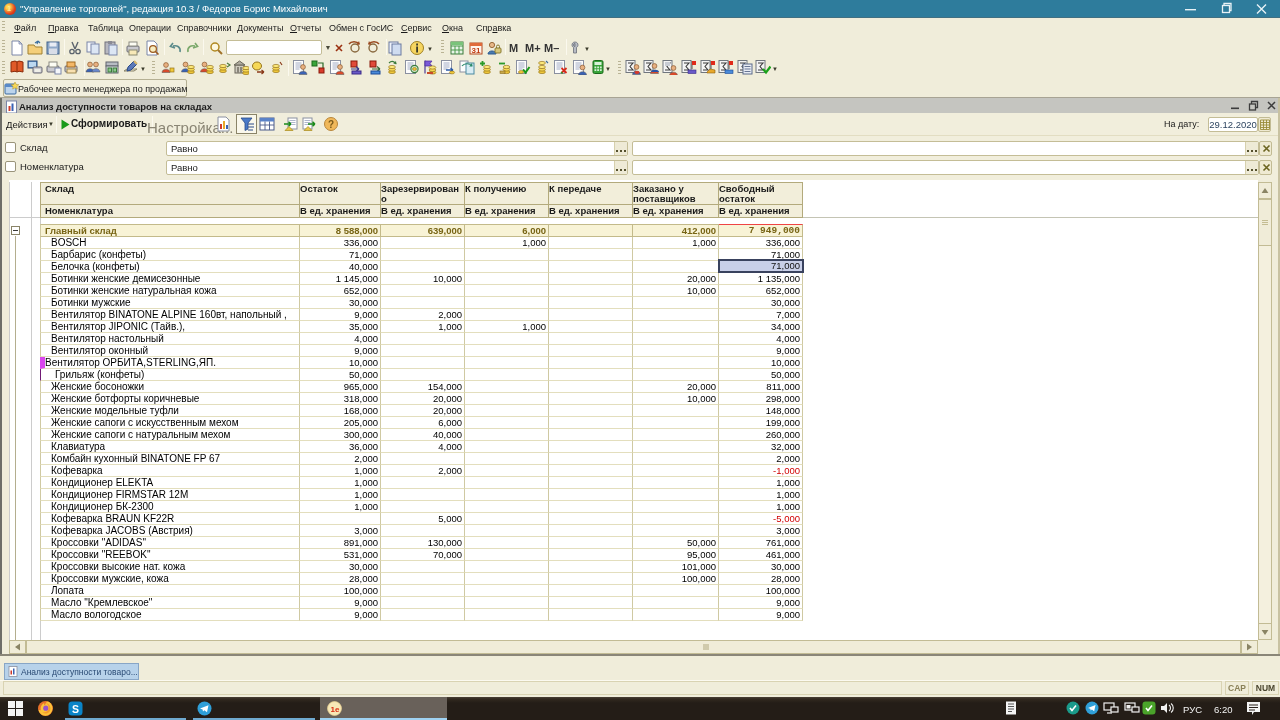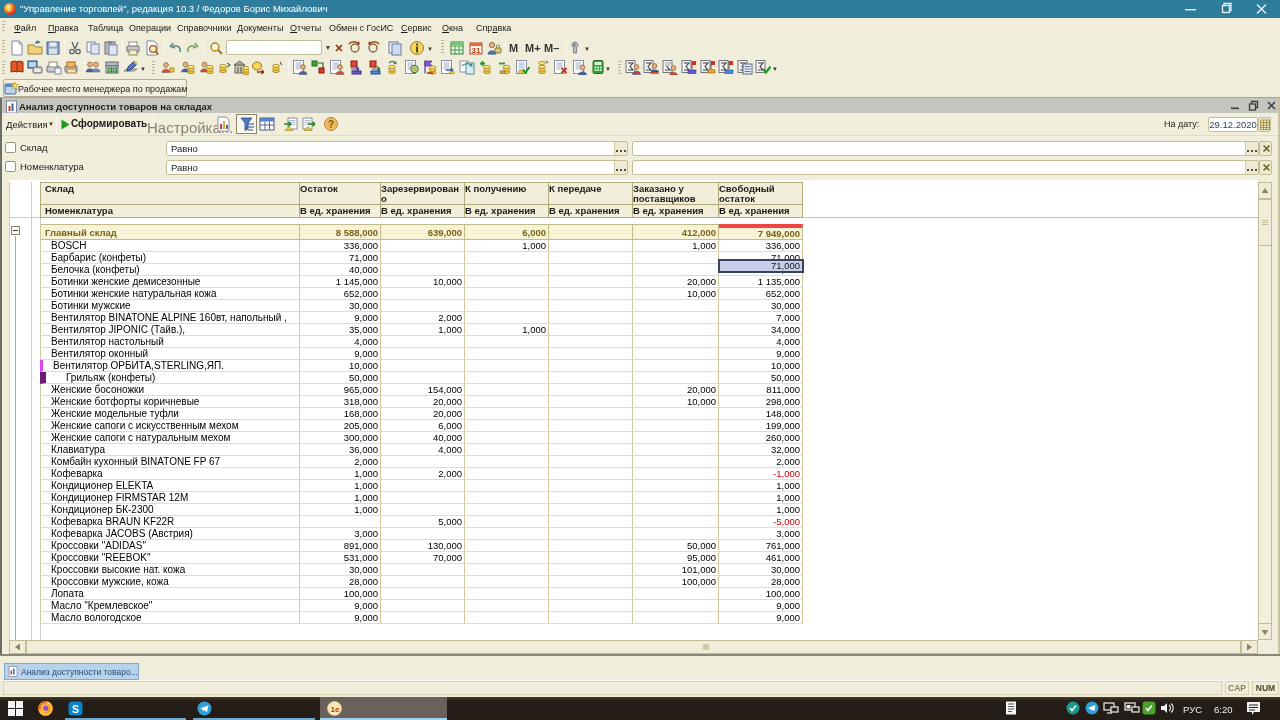--- a/index.html
+++ b/index.html
@@ -723,21 +723,21 @@
         <col style="width:84px">
       </colgroup>
       <tbody>
         <tr class="totrow">
           <td class="btd" style="border-top:1px solid #c3ba8a;border-left:1px solid #cfc9a2;padding-left:4px">Главный склад</td>
           <td class="btd num" style="border-top:1px solid #c3ba8a;">8 588,000</td>
           <td class="btd num" style="border-top:1px solid #c3ba8a;">639,000</td>
           <td class="btd num" style="border-top:1px solid #c3ba8a;">6,000</td>
           <td class="btd num" style="border-top:1px solid #c3ba8a;"></td>
           <td class="btd num" style="border-top:1px solid #c3ba8a;">412,000</td>
-          <td class="btd num" style="border-top:4px solid #ef4444;">7 949,000</td>
+          <td class="btd num" style="border-top:1px solid #ef4444;font-family:Liberation Mono, monospace;">7 949,000</td>
         </tr>
         <tr class="">
           <td class="btd" style="border-left:1px solid #cfc9a2;padding-left:10px">BOSCH</td>
           <td class="btd num" style="">336,000</td>
           <td class="btd num" style=""></td>
           <td class="btd num" style="">1,000</td>
           <td class="btd num" style=""></td>
           <td class="btd num" style="">1,000</td>
           <td class="btd num" style="">336,000</td>
         </tr>
@@ -816,30 +816,30 @@
         <tr class="">
           <td class="btd" style="border-left:1px solid #cfc9a2;padding-left:10px">Вентилятор оконный</td>
           <td class="btd num" style="">9,000</td>
           <td class="btd num" style=""></td>
           <td class="btd num" style=""></td>
           <td class="btd num" style=""></td>
           <td class="btd num" style=""></td>
           <td class="btd num" style="">9,000</td>
         </tr>
         <tr class="">
-          <td class="btd" style="border-left:3px solid #d946ef;padding-left:10px">Вентилятор ОРБИТА,STERLING,ЯП.</td>
+          <td class="btd" style="border-left:5px solid #d946ef;">Вентилятор ОРБИТА,STERLING,ЯП.</td>
           <td class="btd num" style="">10,000</td>
           <td class="btd num" style=""></td>
           <td class="btd num" style=""></td>
           <td class="btd num" style=""></td>
           <td class="btd num" style=""></td>
           <td class="btd num" style="">10,000</td>
         </tr>
         <tr class="">
-          <td class="btd" style="border-left:6px solid #701a75;padding-left:20px">Грильяж (конфеты)</td>
+          <td class="btd" style="border-left:1px solid #701a75;padding-left:14px">Грильяж (конфеты)</td>
           <td class="btd num" style="">50,000</td>
           <td class="btd num" style=""></td>
           <td class="btd num" style=""></td>
           <td class="btd num" style=""></td>
           <td class="btd num" style=""></td>
           <td class="btd num" style="">50,000</td>
         </tr>
         <tr class="">
           <td class="btd" style="border-left:1px solid #cfc9a2;padding-left:10px">Женские босоножки</td>
           <td class="btd num" style="">965,000</td>

